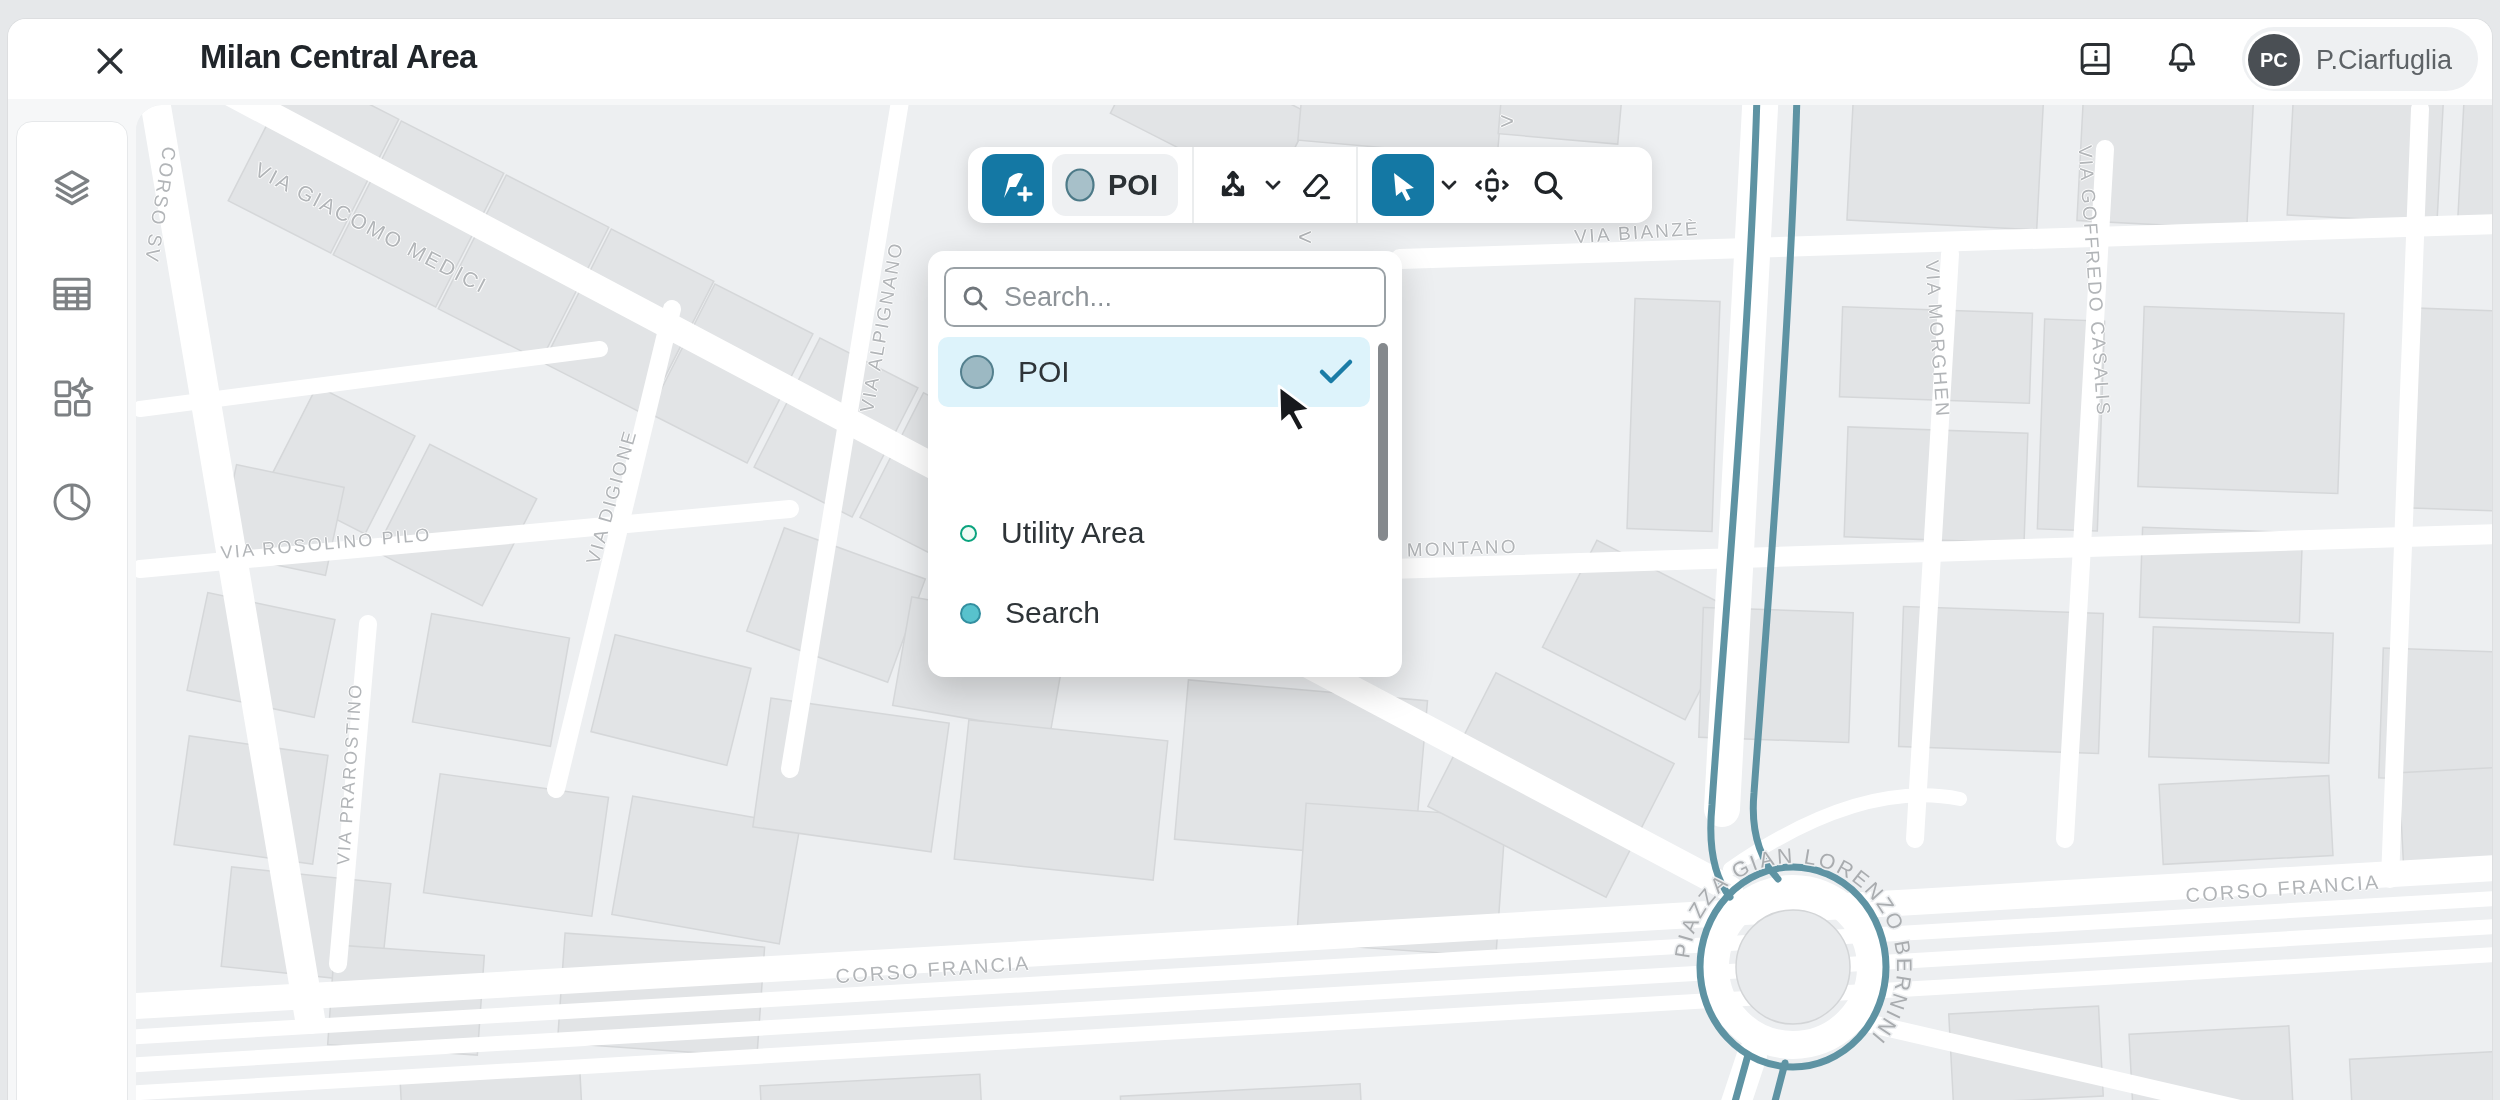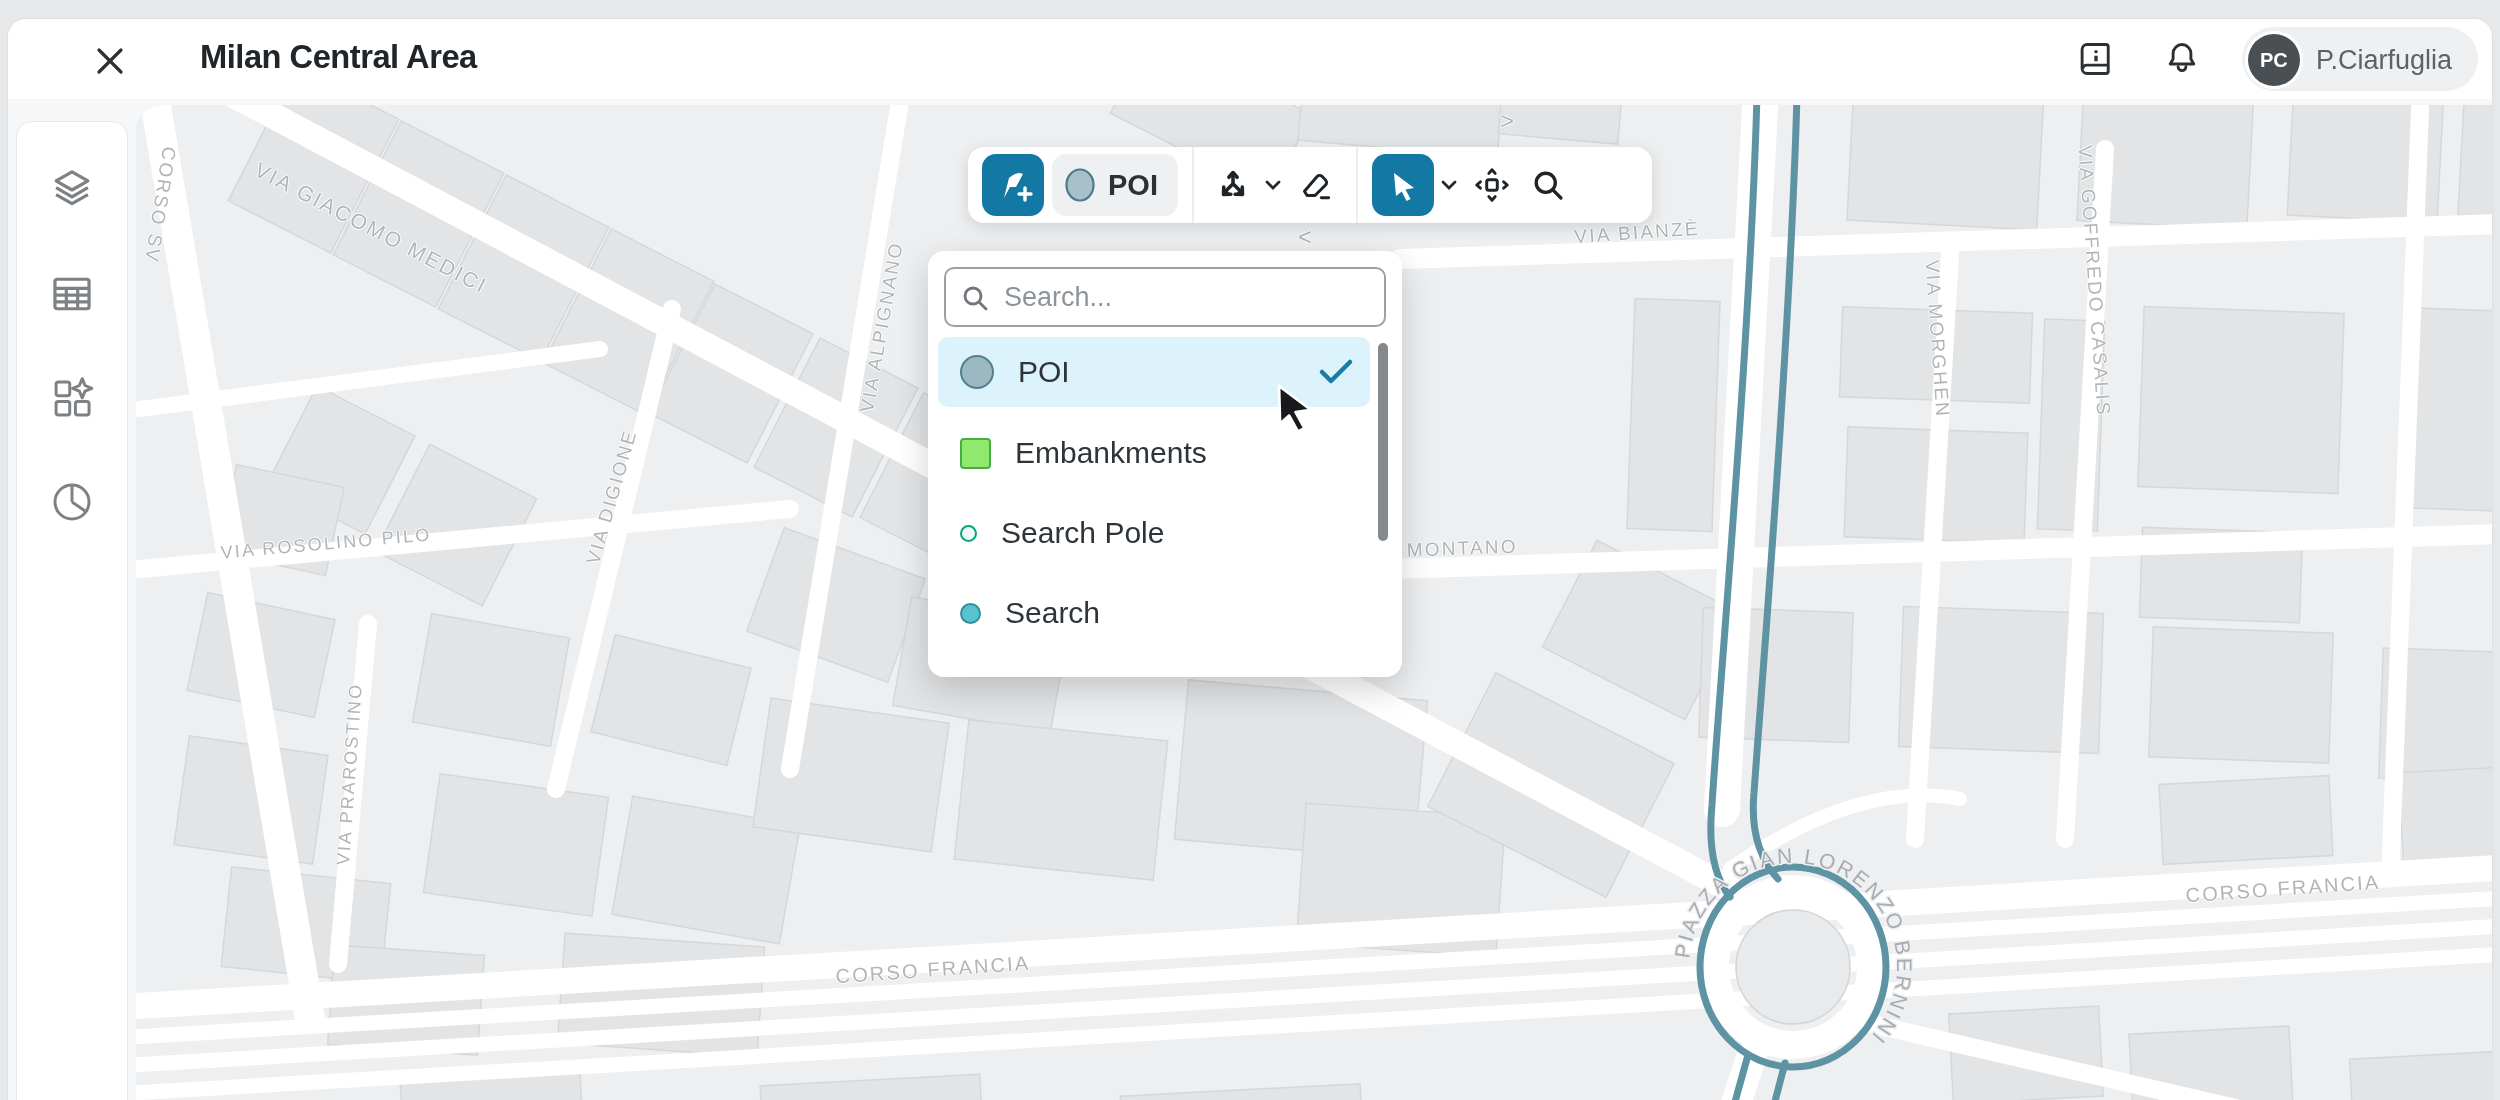--- a/index.html
+++ b/index.html
@@ -324,27 +324,23 @@
         <input class="search-input" type="text" placeholder="Search..." style="">
       </div>
 
       <div class="dd-item selected" style="top:86px">
         <span class="swatch" style="height: 34px; width: 34px; background: rgb(156, 185, 195); border: 2.4px solid rgb(84, 128, 142);"></span>
         <span>POI</span>
         <svg class="dd-check" width="36" height="28" viewBox="0 0 36 28" fill="none" stroke="#1a7ca6" stroke-width="4.5" stroke-linecap="round" stroke-linejoin="round">
           <path d="M4 14 L13 23 L32 4"></path>
         </svg>
       </div>
-      <div class="dd-item" style="top:167px">
-        <span class="swatch sw-square" style="height: 31px; width: 31px; background: rgb(144, 232, 110); border: 2.4px solid rgb(71, 173, 71); border-radius: 4px;"></span>
-        <span>Embankments</span>
-      </div>
       <div class="dd-item" style="top:247px">
         <span class="swatch" style="height: 17px; width: 17px; background: rgb(239, 251, 245); border: 2.4px solid rgb(10, 163, 126);"></span>
-        <span>Search Pole</span>
+        <span>Utility Area</span>
       </div>
       <div class="dd-item" style="top:327px">
         <span class="swatch" style="height: 21px; width: 21px; background: rgb(88, 194, 205); border: 2.4px solid rgb(51, 143, 160);"></span>
         <span>Search</span>
       </div>
       <div class="dd-scrollbar"></div>
     </div>
 
     <svg class="fake-cursor" width="46" height="50" viewBox="0 0 23 25">
       <path d="M3.5 1.5 L19.5 13.5 L11.8 14.6 L16.2 22.6 L12.9 24.2 L8.6 16.3 L4 20.4 Z" fill="#17191c" stroke="#fff" stroke-width="1.4" stroke-linejoin="round"></path>

